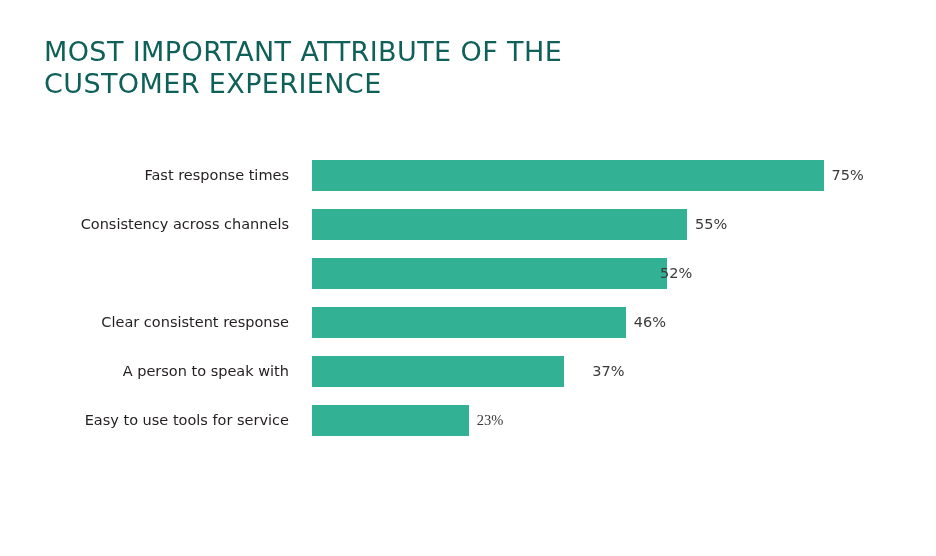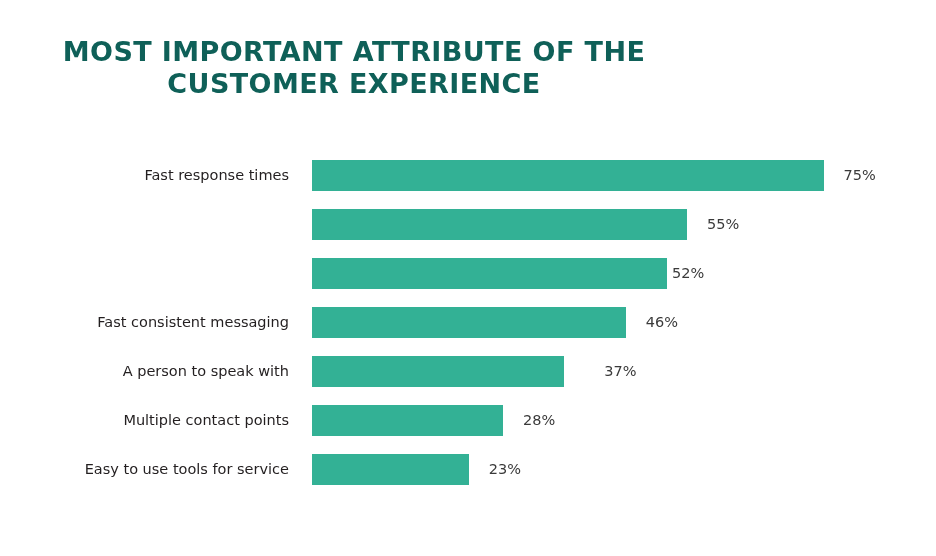--- a/index.html
+++ b/index.html
@@ -25,26 +25,25 @@
     position: absolute;
     left: 44px;
     top: 36px;
     width: 620px;
   }
   .chart-title {
     margin: 0;
     font-family: "DejaVu Sans", sans-serif;
     font-size: 27px;
     line-height: 32px;
-    font-weight: 700;
+    font-weight: 400;
     letter-spacing: 0.4px;
     text-transform: uppercase;
     color: #0f6058;
     white-space: pre-line;
-    text-align: center;
   }
 
   
   .plot-area {
     position: absolute;
     left: 0px;
     top: 160px;
     width: 936px;
     height: 350px;
   }
@@ -90,21 +89,21 @@
   .bar-value {
     position: absolute;
     top: 0;
     height: 31px;
     line-height: 31px;
     font-family: "DejaVu Sans", sans-serif;
     font-size: 14.5px;
     font-weight: 400;
     color: #3a3a3a;
     white-space: nowrap;
-    padding-left: 20px;
+    padding-left: 8px;
   }
 </style>
 </head>
 <body style="background: rgb(255, 255, 255);">
 
 <div id="chart-root">
 
   <div class="title-block">
     <h1 class="chart-title" style="color: rgb(15, 96, 88);">MOST IMPORTANT ATTRIBUTE OF THE
 CUSTOMER EXPERIENCE</h1>
@@ -114,59 +113,53 @@
 
     <div class="bar-row">
       <div class="row-label">Fast response times</div>
       <div class="bar-track">
         <div class="bar-fill" style="width: 511.5px; background: rgb(51, 177, 149);"></div>
         <div class="bar-value" style="left: 511.5px;">75%</div>
       </div>
     </div>
 
     <div class="bar-row">
+      <div class="row-label">Consistency across channels</div>
       <div class="bar-track">
         <div class="bar-fill" style="width: 375.1px; background: rgb(51, 177, 149);"></div>
         <div class="bar-value" style="left: 375.1px;">55%</div>
       </div>
     </div>
 
     <div class="bar-row">
       <div class="bar-track">
         <div class="bar-fill" style="width: 354.64px; background: rgb(51, 177, 149);"></div>
         <div class="bar-value" style="left: 340px;">52%</div>
       </div>
     </div>
 
     <div class="bar-row">
-      <div class="row-label">Fast consistent messaging</div>
+      <div class="row-label">Clear consistent response</div>
       <div class="bar-track">
         <div class="bar-fill" style="width: 313.72px; background: rgb(51, 177, 149);"></div>
         <div class="bar-value" style="left: 313.72px;">46%</div>
       </div>
     </div>
 
     <div class="bar-row">
       <div class="row-label">A person to speak with</div>
       <div class="bar-track">
         <div class="bar-fill" style="width: 252.34px; background: rgb(51, 177, 149);"></div>
         <div class="bar-value" style="left: 252.34px; margin-left: 20px;">37%</div>
       </div>
     </div>
 
-    <div class="bar-row">
-      <div class="row-label">Multiple contact points</div>
-      <div class="bar-track">
-        <div class="bar-fill" style="width: 190.96px; background: rgb(51, 177, 149);"></div>
-        <div class="bar-value" style="left: 190.96px;">28%</div>
-      </div>
-    </div>
 
     <div class="bar-row">
       <div class="row-label">Easy to use tools for service</div>
       <div class="bar-track">
         <div class="bar-fill" style="width: 156.86px; background: rgb(51, 177, 149);"></div>
-        <div class="bar-value" style="left: 156.86px;">23%</div>
+        <div class="bar-value" style="left: 156.86px; font-family: Liberation Serif, serif;">23%</div>
       </div>
     </div>
 
   </div>
 </div>
 
 </body></html>

